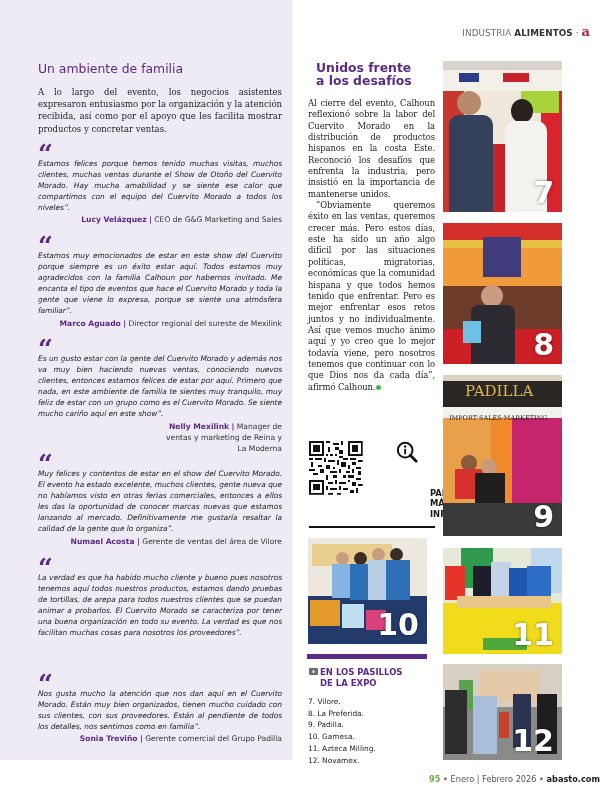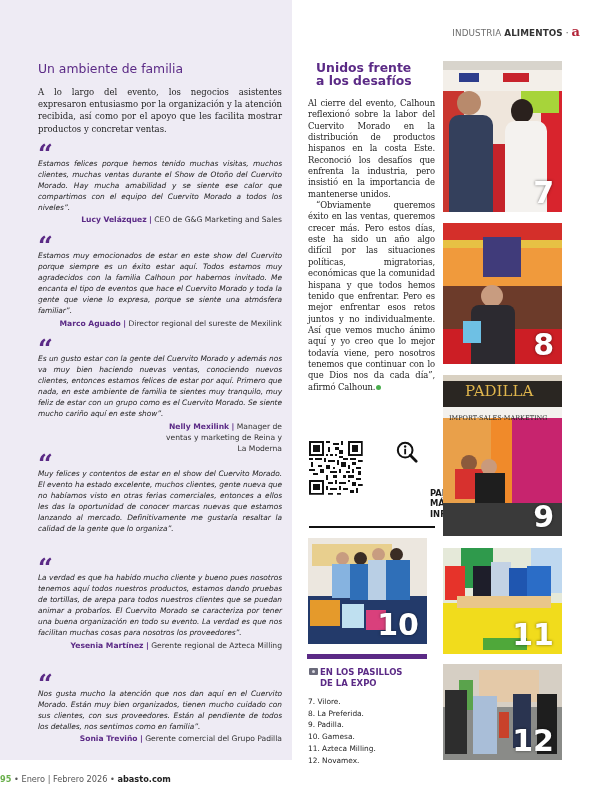--- a/index.html
+++ b/index.html
@@ -32,21 +32,21 @@
     letter-spacing: -0.05px;
   }
   .attribution {
     text-align: right; font-size: 7.6px; line-height: 11px; margin-top: 1px;
     color: #333; font-family: "DejaVu Sans", sans-serif;
   }
   .attribution .name { color: #5b2a86; font-weight: bold; }
   .attribution .sep { color: #5b2a86; font-weight: bold; }
 
   .header-tag {
-    position: absolute; right: 20px; top: 24px;
+    position: absolute; right: 10px; top: 24px;
     font-family: "DejaVu Sans", sans-serif; font-size: 8.8px; color: #6f6f6f;
     letter-spacing: 0.1px;
   }
   .header-tag b { color: #333; font-weight: bold; }
   .header-tag .dot { color: #555; }
   .header-tag .logo-a {
     font-family: "DejaVu Serif", serif; font-size: 13px; color: #b3263a; font-weight: bold;
   }
 
   .mid-title {
@@ -100,21 +100,21 @@
     line-height: 11px; color: #5b2a86;
   }
   .expo-title .cam { display: inline-block; width: 9px; height: 7px; background: #6a6a7a; border-radius: 1px; margin-right: 2px; vertical-align: 0; position: relative; }
   .expo-title .cam::after { content: ""; position: absolute; left: 3px; top: 2px; width: 3px; height: 3px; border-radius: 50%; background: #d7d7e0; }
   .expo-list {
     position: absolute; left: 308px; top: 696px; list-style: none;
     font-family: "DejaVu Sans", sans-serif; font-size: 7.4px; line-height: 11.7px; color: #1e1e1e;
   }
 
   .footer {
-    position: absolute; left: 0; width: 600px; top: 774px; text-align: left;
+    position: absolute; left: 0; width: 600px; top: 774px; text-align: right;
     font-family: "DejaVu Sans", sans-serif; font-size: 8.2px; color: #555;
   }
   .footer .page { color: #6ab04c; font-weight: bold; }
   .footer .site { color: #222; font-weight: bold; }
 </style>
 </head>
 <body>
 
 <div class="header-tag">
   <span>INDUSTRIA</span>
@@ -153,30 +153,30 @@
   <p class="attribution" style="padding-left:120px;">
     <span class="name">Nelly Mexilink</span>
     <span class="sep">|</span>
     <span>Manager de ventas y marketing de Reina y La Moderna</span>
   </p>
 </div>
 
 <div class="quote-block" style="top:453px;">
   <span class="quote-mark">“</span>
   <p class="quote-text">Muy felices y contentos de estar en el show del Cuervito Morado. El evento ha estado excelente, muchos clientes, gente nueva que no habíamos visto en otras ferias comerciales, entonces a ellos les das la oportunidad de conocer marcas nuevas que estamos lanzando al mercado. Definitivamente me gustaría resaltar la calidad de la gente que lo organiza”.</p>
+  <p class="attribution">
+    <span class="name">Numael Acosta</span>
+    <span class="sep">|</span>
+    <span>Gerente de ventas del área de Vilore</span>
+  </p>
 </div>
 
 <div class="quote-block" style="top:557px;">
   <span class="quote-mark">“</span>
   <p class="quote-text">La verdad es que ha habido mucho cliente y bueno pues nosotros tenemos aquí todos nuestros productos, estamos dando pruebas de tortillas, de arepa para todos nuestros clientes que se puedan animar a probarlos. El Cuervito Morado se caracteriza por tener una buena organización en todo su evento. La verdad es que nos facilitan muchas cosas para nosotros los proveedores”.</p>
-  <p class="attribution">
-    <span class="name">Yesenia Martínez</span>
-    <span class="sep">|</span>
-    <span>Gerente regional de Azteca Milling</span>
-  </p>
 </div>
 
 <div class="quote-block" style="top:673px;">
   <span class="quote-mark">“</span>
   <p class="quote-text">Nos gusta mucho la atención que nos dan aquí en el Cuervito Morado. Están muy bien organizados, tienen mucho cuidado con sus clientes, con sus proveedores. Están al pendiente de todos los detalles, nos sentimos como en familia”.</p>
   <p class="attribution">
     <span class="name">Sonia Treviño</span>
     <span class="sep">|</span>
     <span>Gerente comercial del Grupo Padilla</span>
   </p>

